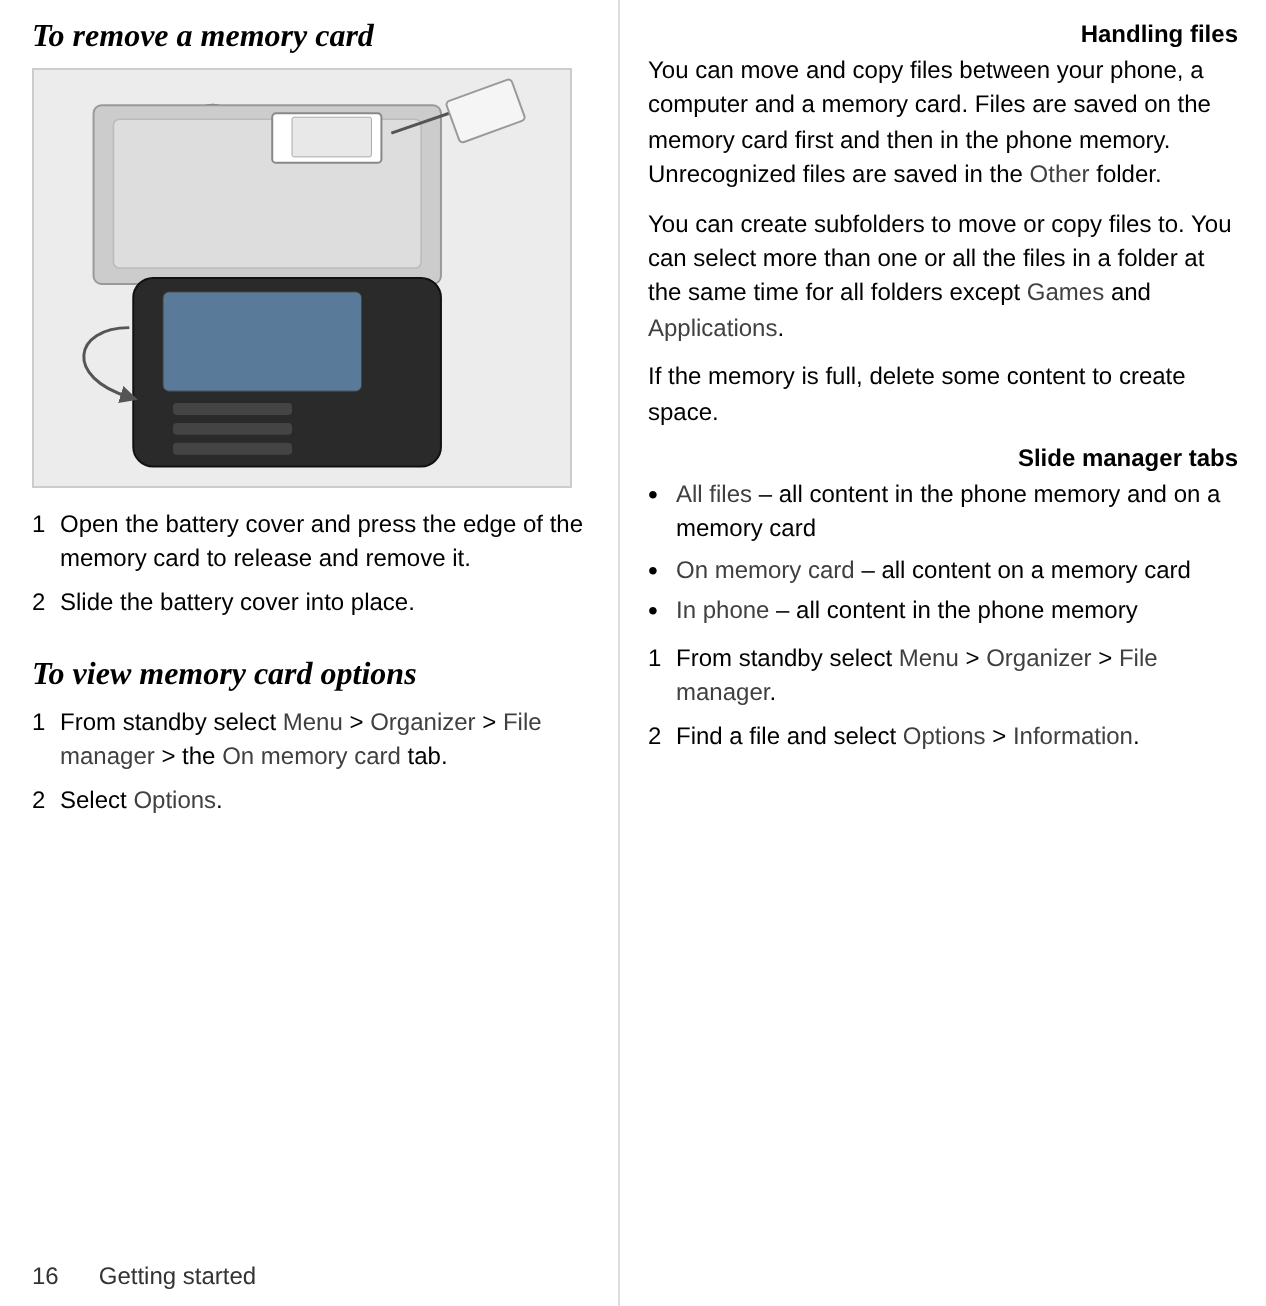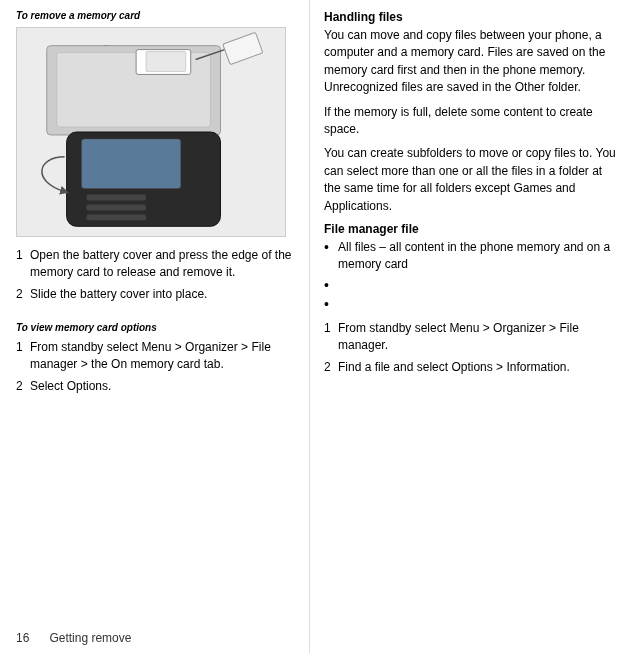--- a/index.html
+++ b/index.html
@@ -21,22 +21,23 @@
       padding: 10px 12px 10px 16px;
       border-right: 1px solid #ddd;
     }
     .right-column {
       width: 323px;
       padding: 10px 14px 10px 14px;
     }
     .section-title-italic {
       font-style: italic;
       font-weight: bold;
-      font-size: 10px;
+      font-size: 16px;
       margin-bottom: 6px;
+      font-family: Liberation Serif, serif;
     }
     .phone-image-container {
       width: 270px;
       height: 210px;
       margin: 6px 0 10px 0;
       position: relative;
       background: #f0f0f0;
       border: 1px solid #ccc;
       display: flex;
       align-items: center;
@@ -54,25 +55,26 @@
       font-size: 12px;
       line-height: 1.4;
     }
     .step-num {
       min-width: 14px;
       font-size: 12px;
     }
     .step-text {
       flex: 1;
     }
-    .orange { color: #000000; }
+    .orange { color: #404040; }
     .section-heading {
       font-weight: bold;
       font-size: 12px;
       margin-bottom: 3px;
+      text-align: right;
     }
     .para {
       font-size: 12px;
       line-height: 1.45;
       margin-bottom: 7px;
     }
     .bullet-list {
       list-style: none;
       padding: 0;
       margin: 0 0 7px 0;
@@ -173,49 +175,51 @@
       </li>
       <li class="step-item">
         <span class="step-num">2</span>
         <span class="step-text">Select <span class="orange">Options</span>.</span>
       </li>
     </ul>
 
     <div class="footer">
       <span class="footer-num">16</span>
       &nbsp;&nbsp;&nbsp;&nbsp;
-      <span>Getting remove</span>
+      <span>Getting started</span>
     </div>
   </div>
 
   <div class="right-column">
     <div class="section-heading">Handling files</div>
 
     <p class="para">
       You can move and copy files between your phone, a computer and a memory card. Files are saved on the memory card first and then in the phone memory. Unrecognized files are saved in the <span class="orange">Other</span> folder.
     </p>
 
-    <p class="para">If the memory is full, delete some content to create space.</p>
-
     <p class="para">
       You can create subfolders to move or copy files to. You can select more than one or all the files in a folder at the same time for all folders except <span class="orange">Games</span> and <span class="orange">Applications</span>.
     </p>
 
-    <div class="section-heading">File manager file</div>
+    <p class="para">If the memory is full, delete some content to create space.</p>
+
+    <div class="section-heading">Slide manager tabs</div>
 
     <ul class="bullet-list">
       <li class="bullet-item">
         <span class="bullet-dot">•</span>
         <span><span class="orange">All files</span> – all content in the phone memory and on a memory card</span>
       </li>
       <li class="bullet-item">
         <span class="bullet-dot">•</span>
+        <span><span class="orange">On memory card</span> – all content on a memory card</span>
       </li>
       <li class="bullet-item">
         <span class="bullet-dot">•</span>
+        <span><span class="orange">In phone</span> – all content in the phone memory</span>
       </li>
     </ul>
 
     <ul class="step-list">
       <li class="step-item">
         <span class="step-num">1</span>
         <span class="step-text">From standby select <span class="orange">Menu</span> &gt; <span class="orange">Organizer</span> &gt; <span class="orange">File manager</span>.</span>
       </li>
       <li class="step-item">
         <span class="step-num">2</span>

